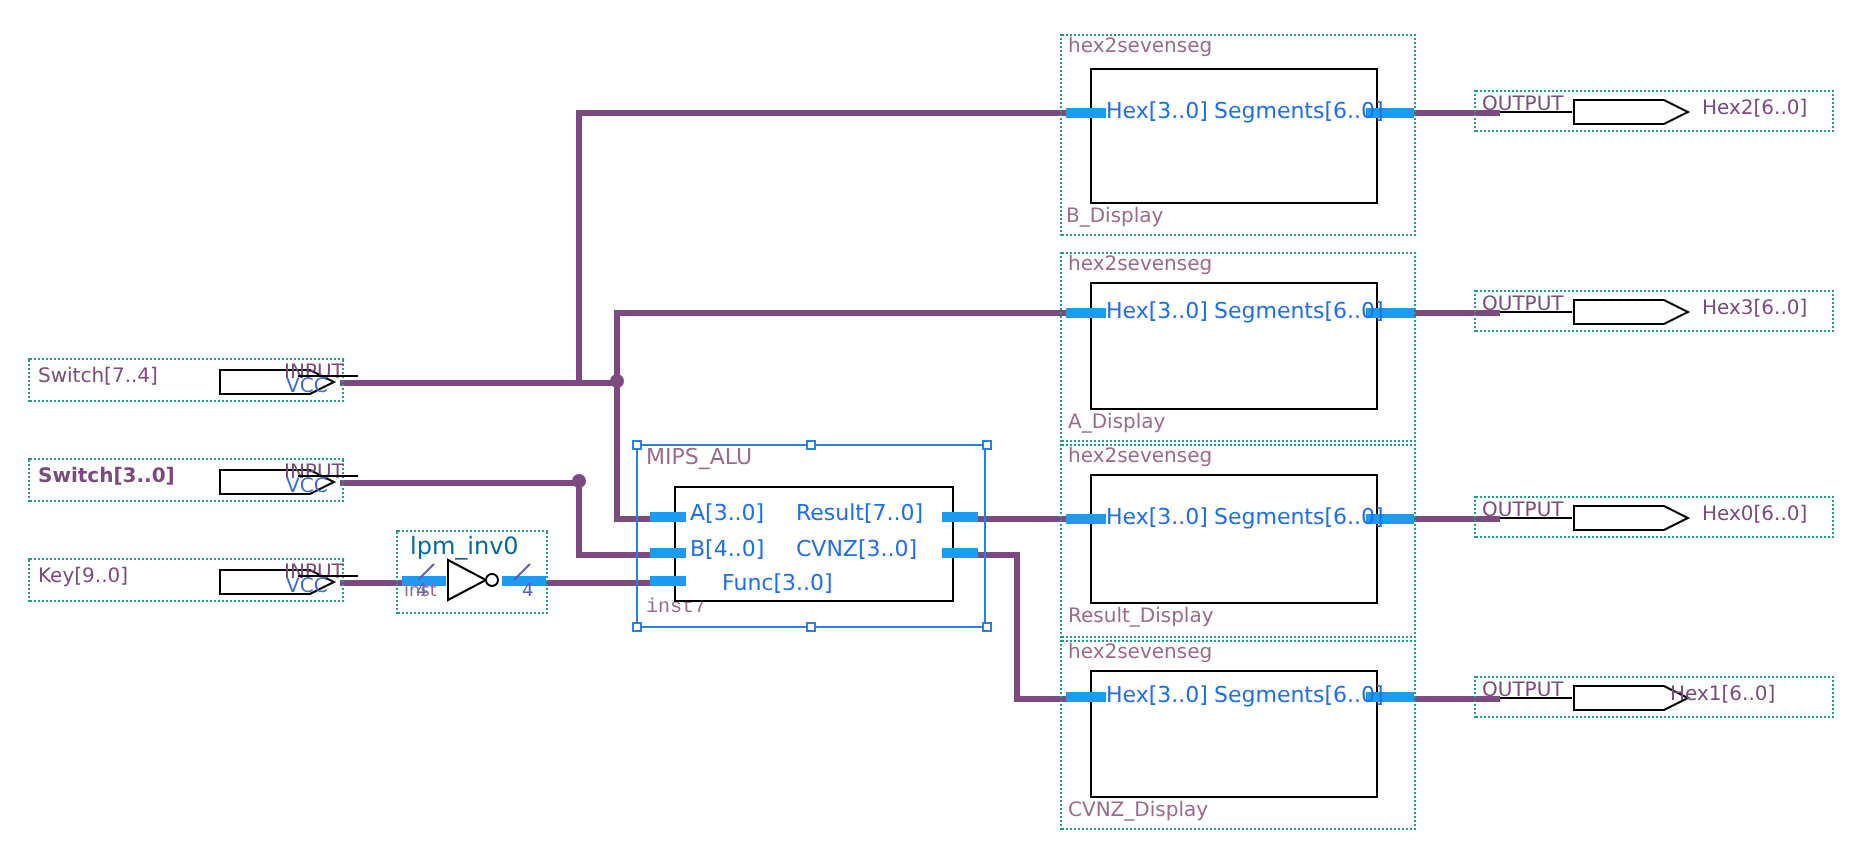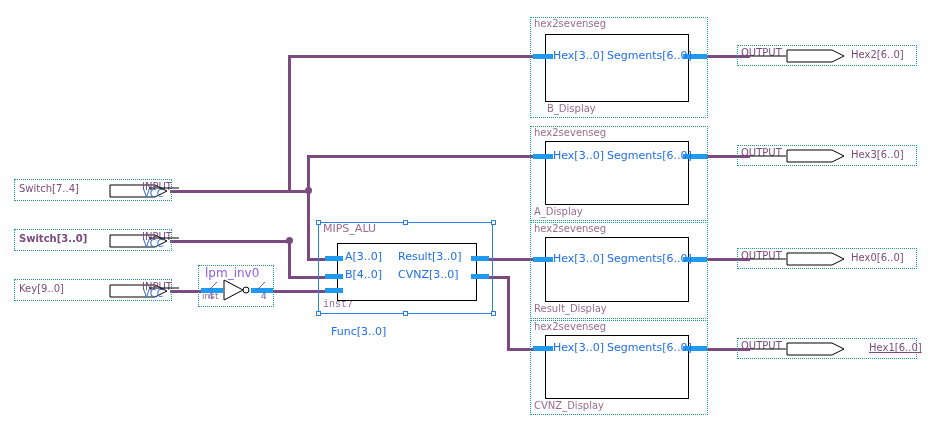--- a/index.html
+++ b/index.html
@@ -108,21 +108,21 @@
   .alu-title {
     position: absolute;
     color: #9b6b8e;
     font-size: 11px;
     white-space: nowrap;
     line-height: 13px;
   }
   
   .inv-title {
     position: absolute;
-    color: #8b5cf6;
+    color: #0369a1;
     font-size: 12px;
     white-space: nowrap;
     line-height: 14px;
   }
   .inv-inst {
     position: absolute;
     color: #9b6b8e;
     font-size: 9px;
     white-space: nowrap;
     line-height: 10px;
@@ -239,32 +239,32 @@
   <span class="alu-title" style="left:323px; top:222px;">MIPS_ALU</span>
   <span class="blk-inst" style="left:323px; top:299px;font-family:Liberation Mono, monospace;">inst7</span>
   <div class="blk-body" style="left:337px; top:243px; width:140px; height:58px;"></div>
   <div class="bus-stub" style="left:325px; top:256px; width:18px;"></div>
   <div class="bus-stub" style="left:325px; top:274px; width:18px;"></div>
   <div class="bus-stub" style="left:325px; top:288px; width:18px;"></div>
   <div class="bus-stub" style="left:471px; top:256px; width:18px;"></div>
   <div class="bus-stub" style="left:471px; top:274px; width:18px;"></div>
   <span class="port-label" style="left:345px; top:250px;">A[3..0]</span>
   <span class="port-label" style="left:345px; top:268px;">B[4..0]</span>
-  <span class="port-label" style="left:331px; top:285px;margin-top:40px;">Func[3..0]</span>
-  <span class="port-label" style="left:398px; top:250px;">Result[3..0]</span>
+  <span class="port-label" style="left:361px; top:285px;">Func[3..0]</span>
+  <span class="port-label" style="left:398px; top:250px;">Result[7..0]</span>
   <span class="port-label" style="left:398px; top:268px;">CVNZ[3..0]</span>
 
   <div class="sym" style="left:530px; top:17px; width:178px; height:101px;">
     <span class="blk-type" style="left:3px; top:0px;">hex2sevenseg</span>
     <div class="blk-body" style="left:14px; top:16px; width:144px; height:68px;"></div>
     <div class="bus-stub" style="left:2px; top:36px; width:20px;"></div>
     <div class="bus-stub" style="left:152px; top:36px; width:24px;"></div>
     <span class="port-label" style="left:22px; top:31px;">Hex[3..0]</span>
     <span class="port-label" style="left:76px; top:31px;">Segments[6..0]</span>
-    <span class="blk-inst" style="left:16px; top:85px;">B_Display</span>
+    <span class="blk-inst" style="left:2px; top:85px;">B_Display</span>
   </div>
 
   <div class="sym" style="left:530px; top:126px; width:178px; height:95px;">
     <span class="blk-type" style="left:3px; top:0px;">hex2sevenseg</span>
     <div class="blk-body" style="left:14px; top:14px; width:144px; height:64px;"></div>
     <div class="bus-stub" style="left:2px; top:27px; width:20px;"></div>
     <div class="bus-stub" style="left:152px; top:27px; width:24px;"></div>
     <span class="port-label" style="left:22px; top:22px;">Hex[3..0]</span>
     <span class="port-label" style="left:76px; top:22px;">Segments[6..0]</span>
     <span class="blk-inst" style="left:3px; top:79px;">A_Display</span>
@@ -324,16 +324,16 @@
   </div>
 
   <div class="sym" style="left:737px; top:338px; width:180px; height:21px;">
     <span class="pin-type" style="left:3px; top:1px;">OUTPUT</span>
     <svg class="pin-shape" style="left:12px; top:3px;" width="82" height="14">
       <line x1="0" y1="7" x2="36" y2="7" stroke="#000000" stroke-width="1"></line>
     </svg>
     <svg class="pin-shape" style="left:48px; top:3px;" width="60" height="14" viewBox="0 0 60 14">
       <path d="M1,1 L46,1 L58,7 L46,13 L1,13 Z" fill="#ffffff" stroke="#000000" stroke-width="1"></path>
     </svg>
-    <span class="pin-name" style="left:131px; top:3px;text-decoration:underline;">Hex1[6..0]</span>
+    <span class="pin-name" style="left:97px; top:3px;">Hex1[6..0]</span>
   </div>
 
 </div>
 
 </body></html>

